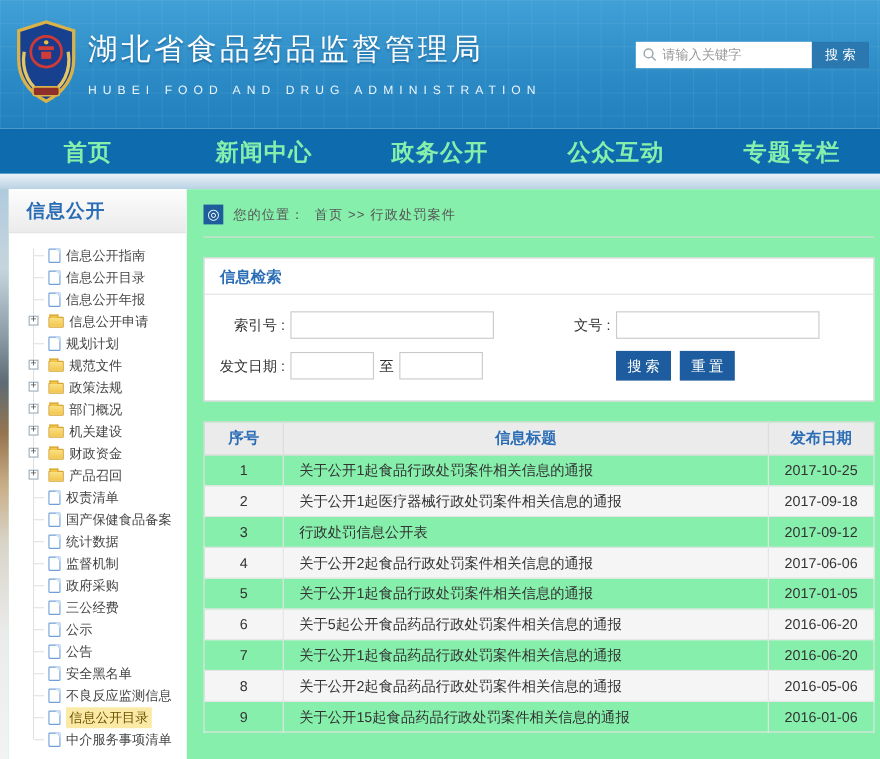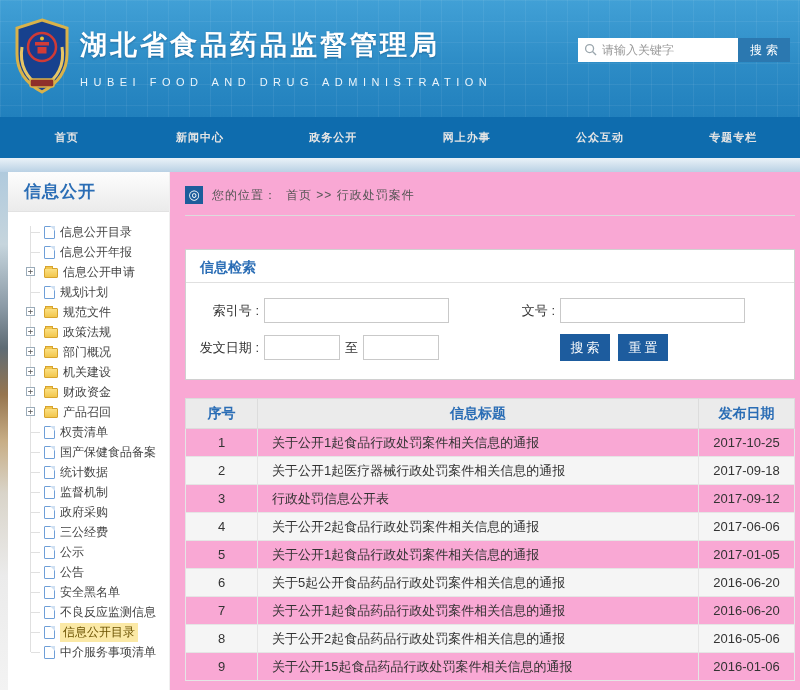--- a/index.html
+++ b/index.html
@@ -9,41 +9,41 @@
 
   
   .site-header { position:relative; height:117px;
     background:linear-gradient(180deg,#41a0d6 0%,#2d8cc6 55%,#2180bd 100%); }
   .site-header::after { content:""; position:absolute; inset:0; pointer-events:none;
     background-image:linear-gradient(rgba(255,255,255,.06) 1px,transparent 1px),
                      linear-gradient(90deg,rgba(255,255,255,.06) 1px,transparent 1px);
     background-size:21px 21px; }
   .logo-wrap { position:absolute; left:10px; top:17px; width:64px; height:80px; z-index:2; }
   .title-block { position:absolute; left:80px; top:27px; z-index:2; }
-  .site-title { color:#fff; font-size:27px; font-weight:bold; letter-spacing:3px;
+  .site-title { color:#fff; font-size:27px; font-weight:normal; letter-spacing:3px;
     text-shadow:0 1px 2px rgba(0,40,80,.35); }
   .site-subtitle { margin-top:13px; color:#eaf4fb; font-size:11px; letter-spacing:5.5px; }
   .top-search { position:absolute; right:10px; top:38px; display:flex; z-index:2; }
   .top-search .searchbox { position:relative; }
   .top-search input { width:160px; height:24px; border:none; padding:0 4px 0 24px;
     font-size:12px; color:#333; outline:none; }
   .top-search input::placeholder { color:#999; }
   .mag-icon { position:absolute; left:6px; top:5px; width:13px; height:13px; }
   .top-search button { width:52px; height:24px; border:none; background:#2b78b0; color:#fff;
     font-size:12px; letter-spacing:4px; padding-left:4px; cursor:pointer;
     font-family:inherit; }
 
   
   .main-nav { height:41px; background:#0e6cae; display:flex; align-items:stretch; }
   .nav-item { flex:1; display:flex; align-items:center; justify-content:center;
-    color:#e5e5e5; font-size:11px; font-weight:bold; letter-spacing:1px; cursor:pointer; }
+    color:#86efac; font-size:21px; font-weight:bold; letter-spacing:1px; cursor:pointer; }
   .sub-strip { height:14px; background:linear-gradient(180deg,#eaf2f8 0%,#b9d1e4 100%); }
 
   
-  .content { display:flex; height:518px; background:#f9a8d4; }
+  .content { display:flex; height:518px; background:#86efac; }
   .left-strip { width:8px; height:100%;
     background:linear-gradient(180deg,#b0cadd 0%,#c6d5dd 14%,#8b9aa6 26%,#5e6b74 34%,
       #96754f 43%,#c8ae86 52%,#d9d4c9 62%,#ebebeb 78%,#f3f3f3 100%); }
 
   
   .sidebar { width:162px; background:#fff; border-right:1px solid #efefef; }
   .sidebar-header { height:40px; line-height:40px; padding-left:16px;
     background:linear-gradient(180deg,#fdfdfd,#ebebeb); border-bottom:1px solid #e2e2e2;
     color:#2a6db5; font-size:17px; font-weight:bold; letter-spacing:1px; }
   .tree-box { position:relative; margin:10px 2px 0 8px; }
@@ -69,21 +69,21 @@
   .tree-item.active .tree-label { background:#fbe9a6; color:#6b5200; padding:1px 3px; }
 
   
   .main { flex:1; padding:14px 5px 0 15px; }
   .breadcrumb { display:flex; align-items:center; gap:9px; padding-bottom:11px;
     border-bottom:1px solid #dcdcdc; }
   .crumb-icon { width:18px; height:18px; background:#1d5d9b; color:#fff; font-size:13px;
     line-height:18px; text-align:center; flex:0 0 auto; }
   .crumb-text { font-size:12px; color:#555; letter-spacing:1px; }
 
-  .search-panel { margin-top:33px; border:1px solid #d0d0d0; background:#fff; }
+  .search-panel { margin-top:18px; border:1px solid #d0d0d0; background:#fff; }
   .panel-header { height:33px; line-height:33px; padding-left:14px; border-bottom:1px solid #e0e0e0; }
   .panel-title { color:#2a6db5; font-size:14px; font-weight:bold; }
   .panel-body { padding:15px 0 18px; }
   .form-row { display:flex; margin-top:11px; }
   .form-row:first-child { margin-top:0; }
   .cell { display:flex; align-items:center; width:50%; }
   .cell label { font-size:13px; color:#333; text-align:right; padding-right:5px; }
   .cell.left label { width:78px; }
   .cell.right label { width:70px; }
   .cell input { height:25px; border:1px solid #c9c9c9; outline:none; padding:0 5px;
@@ -139,32 +139,36 @@
         <input type="text" placeholder="请输入关键字" style="">
       </span>
       <button>搜索</button>
     </div>
   </div>
 
   <div class="main-nav">
       <div class="nav-item">首页</div>
       <div class="nav-item">新闻中心</div>
       <div class="nav-item">政务公开</div>
-      <div class="nav-item">网上办事</div>
       <div class="nav-item">公众互动</div>
       <div class="nav-item">专题专栏</div>
     </div>
   <div class="sub-strip"></div>
 
   <div class="content">
     <div class="left-strip"></div>
 
     <div class="sidebar">
       <div class="sidebar-header">信息公开</div>
       <div class="tree-box">
+          <div class="tree-item">
+            <span class="stub"></span>
+            <span class="icon-file"></span>
+            <span class="tree-label">信息公开指南</span>
+          </div>
           <div class="tree-item">
             <span class="stub"></span>
             <span class="icon-file"></span>
             <span class="tree-label">信息公开目录</span>
           </div>
           <div class="tree-item">
             <span class="stub"></span>
             <span class="icon-file"></span>
             <span class="tree-label">信息公开年报</span>
           </div>

